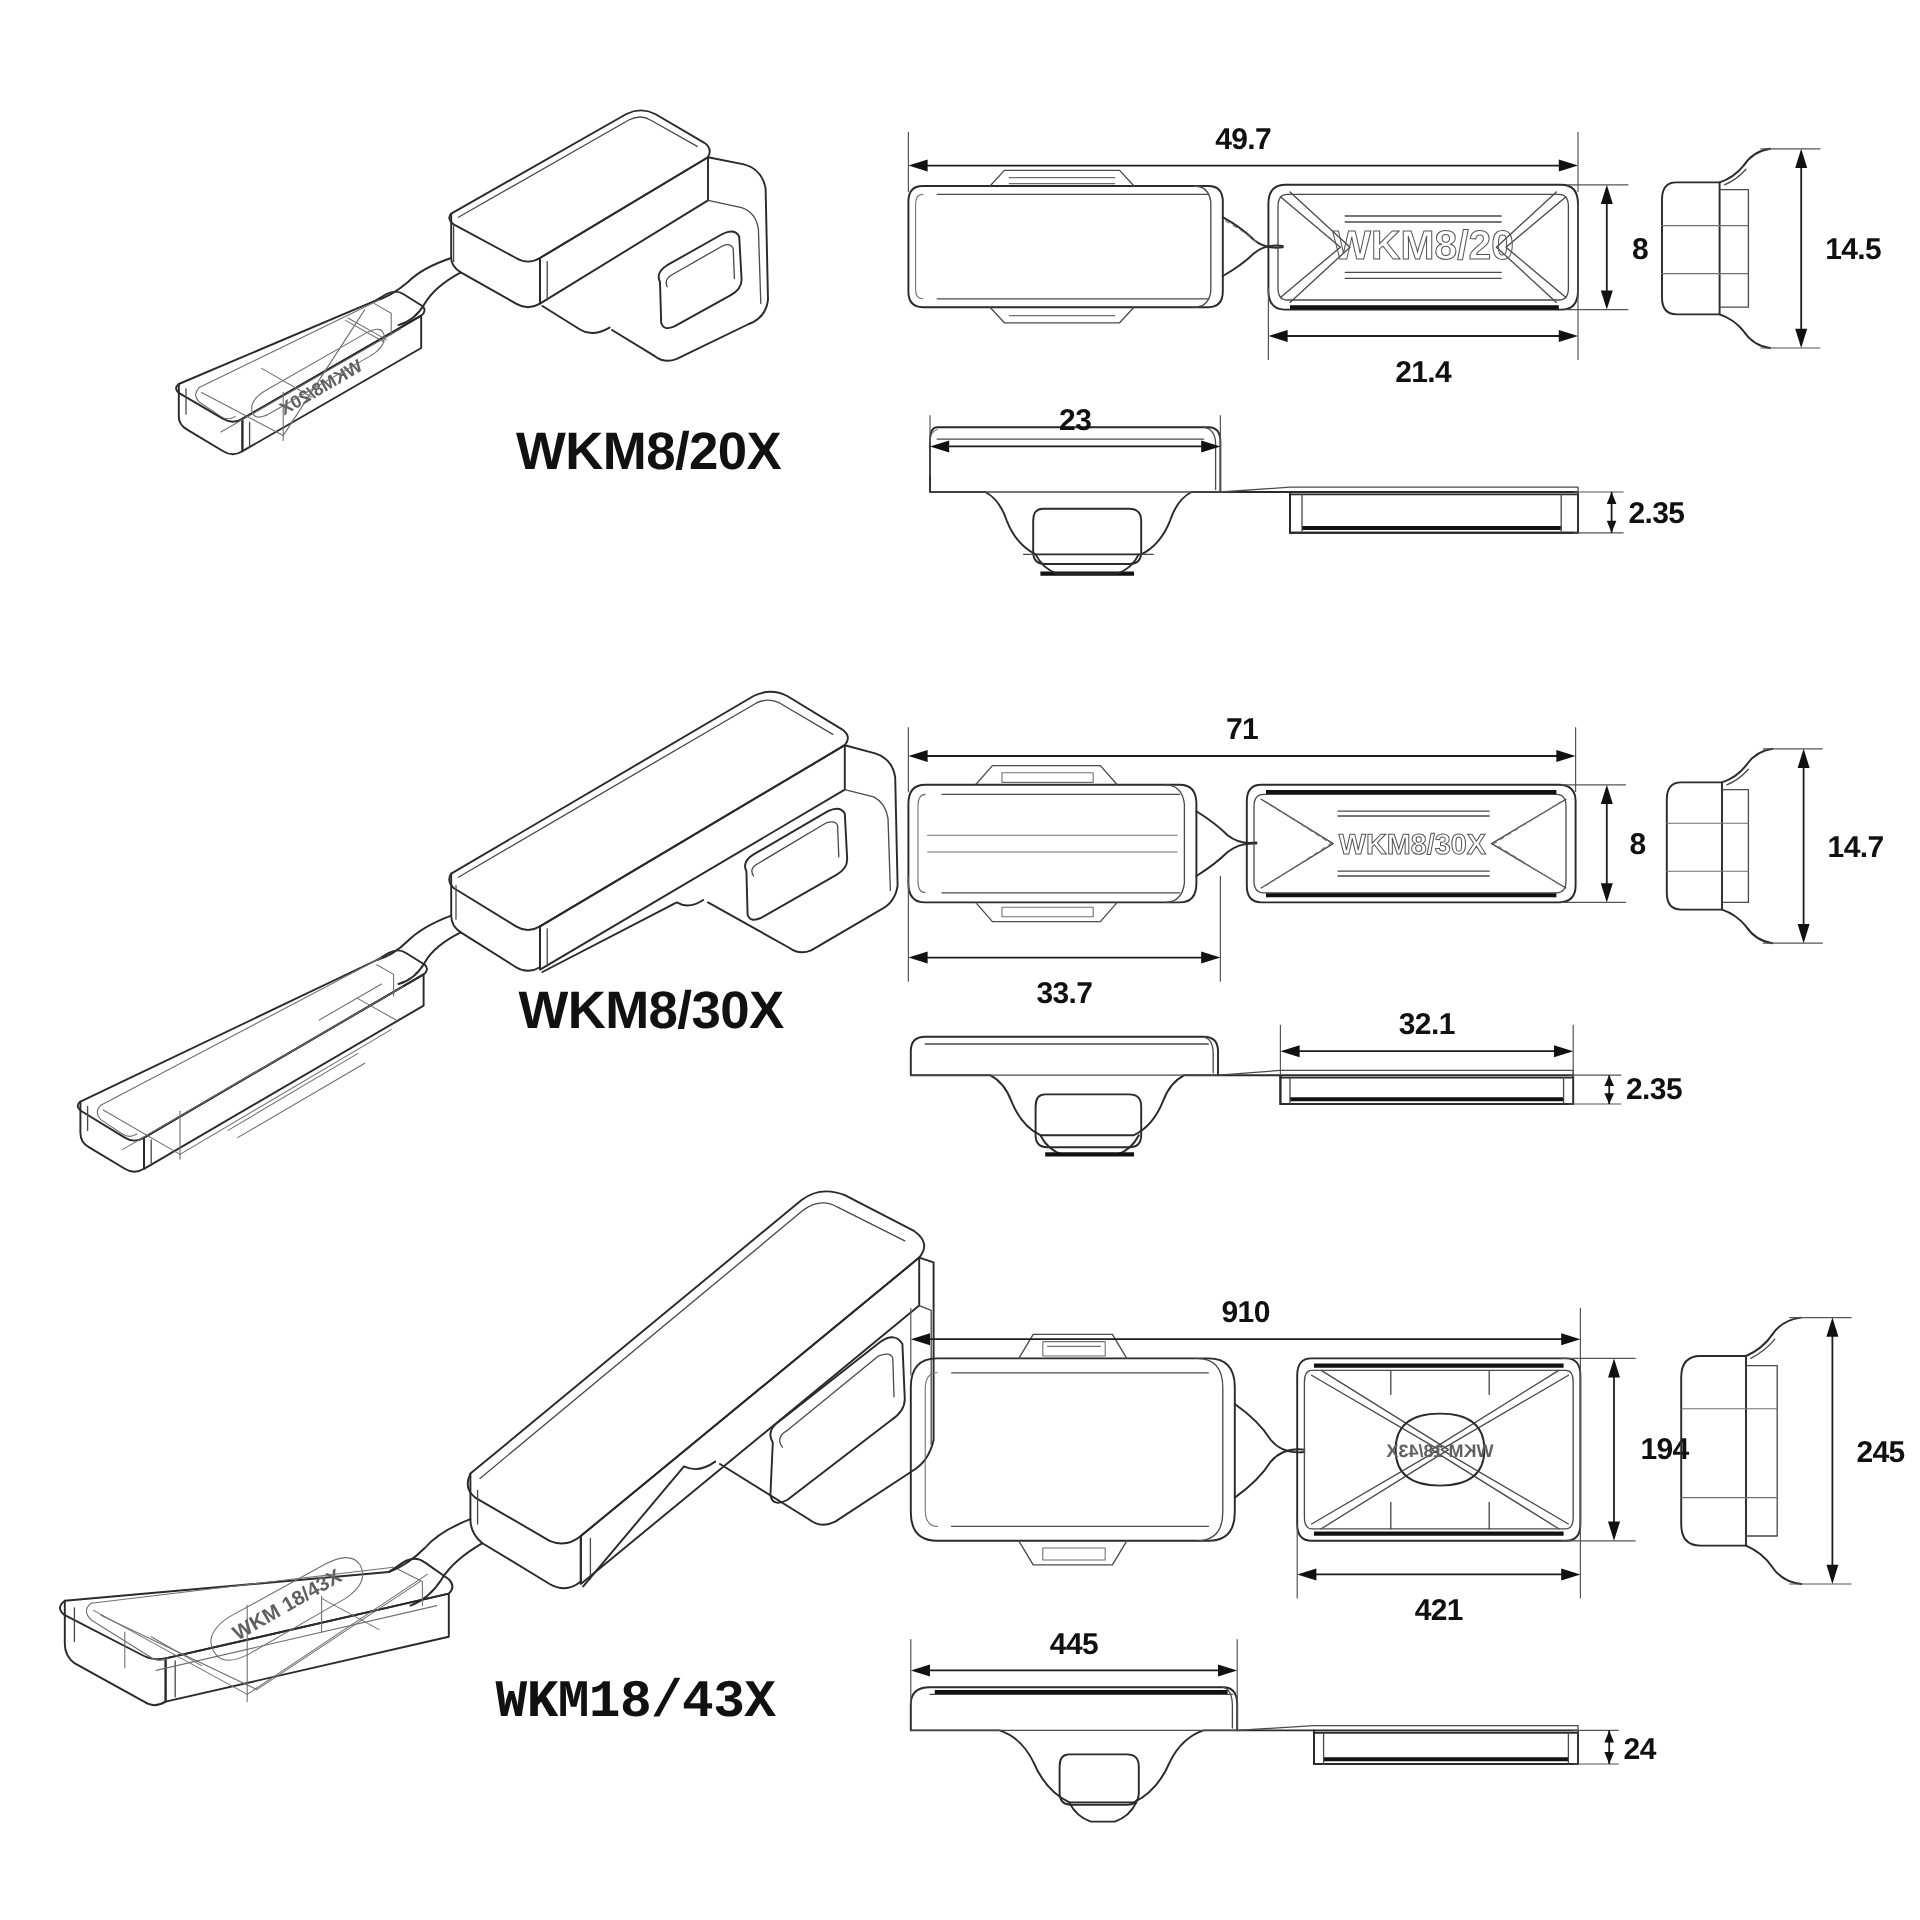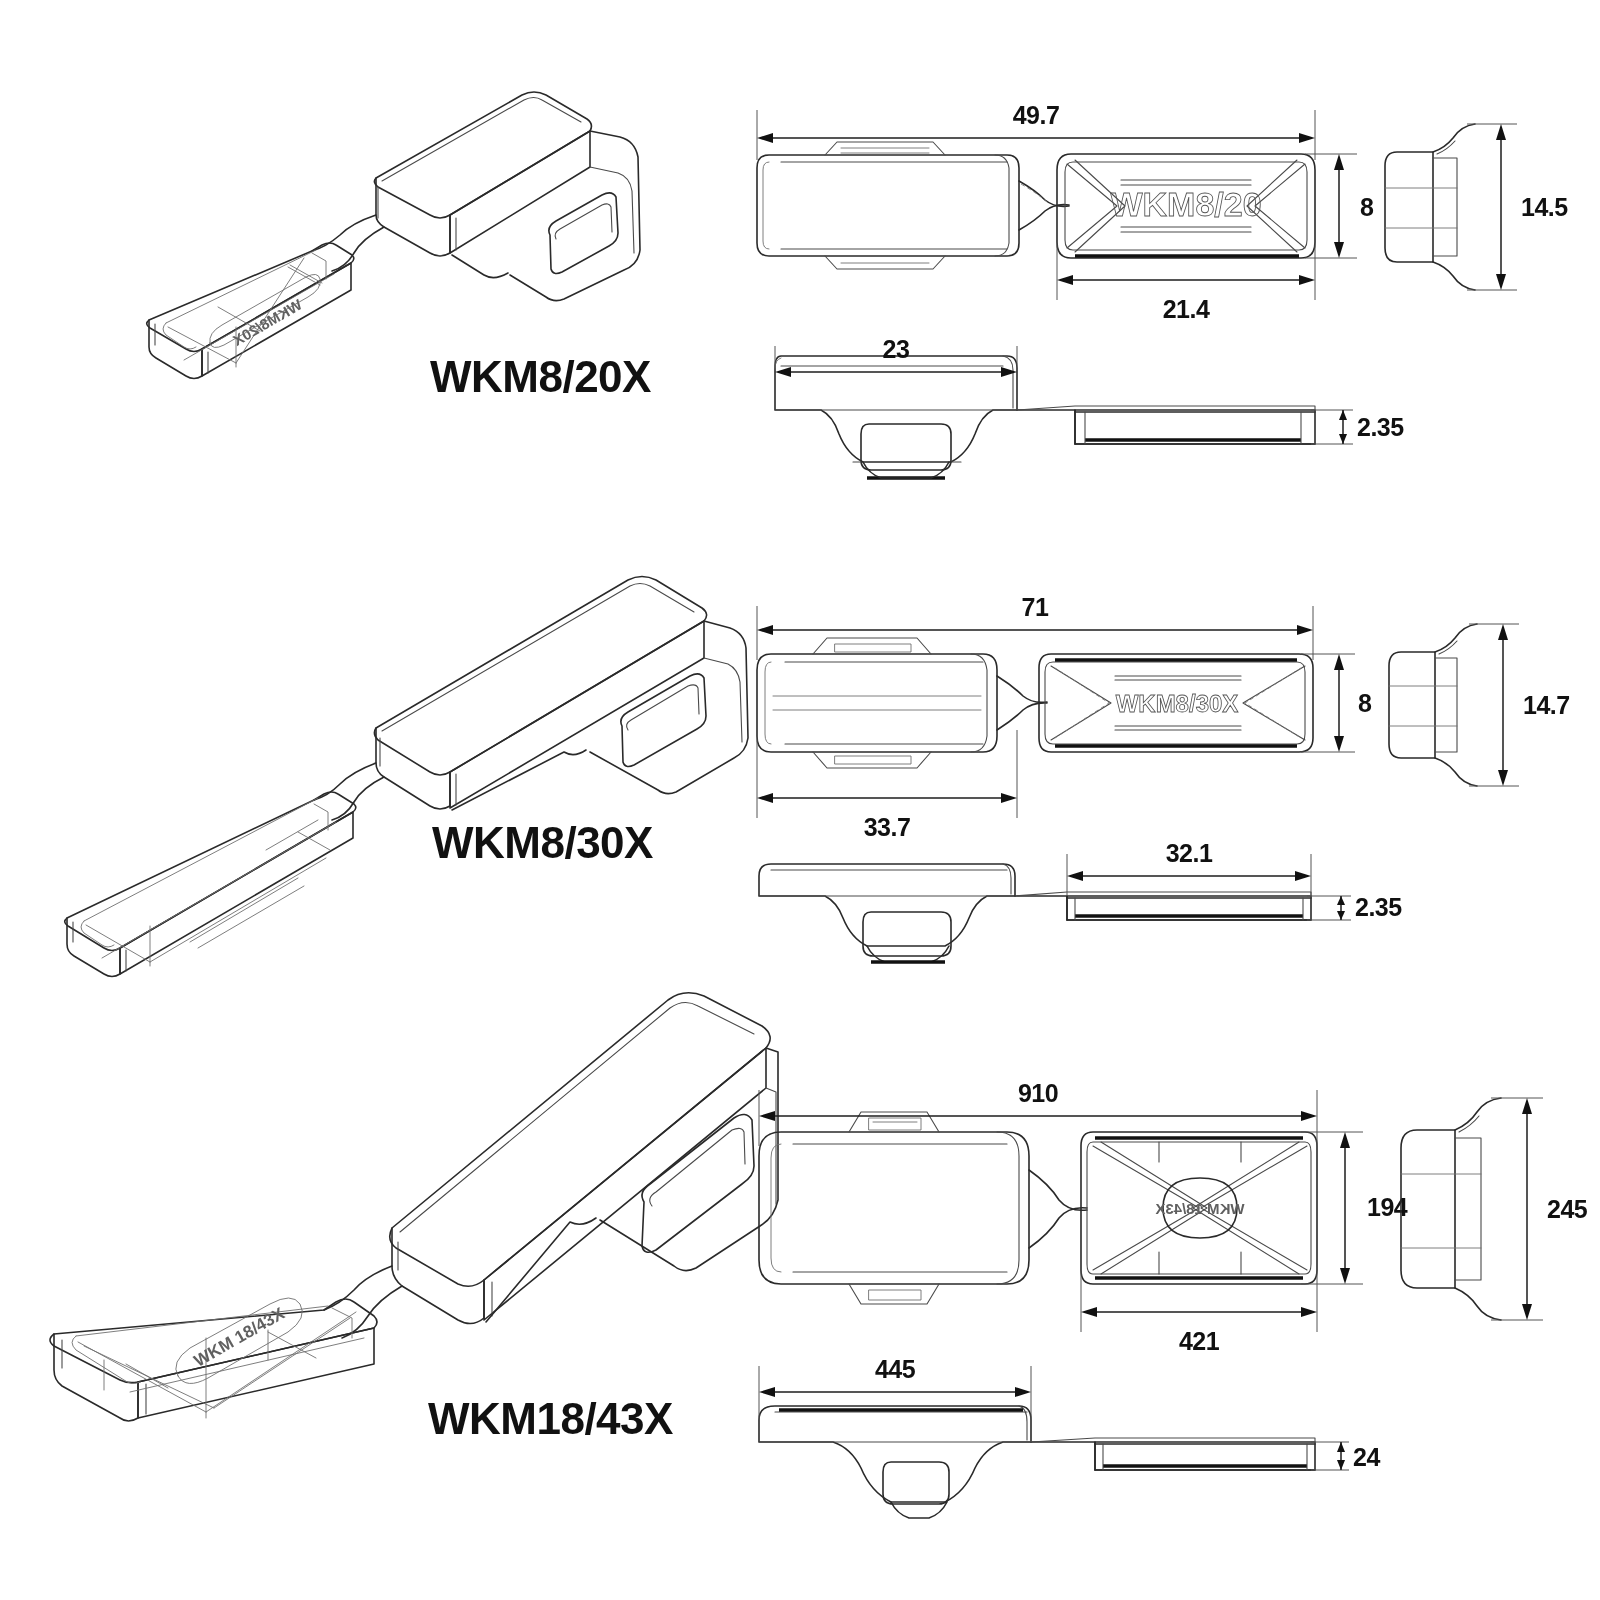--- a/index.html
+++ b/index.html
@@ -473,21 +473,21 @@
           <path class="lnF" d="M248,370 L248,400"></path>
 
           <path class="lnF" d="M158,416 Q150,402 170,388 L250,344 Q272,332 280,344 Q288,358 268,372 L188,418 Q166,430 158,416 Z"></path>
           <g transform="translate(222,382) rotate(-30)">
             <text class="embtxt2" x="0" y="0" font-size="17" text-anchor="middle">WKM 18/43X</text>
           </g>
         </g>
       </svg>
     </div>
 
-    <div class="part-label" style="left:428px; top:444px;">WKM18/43X</div>
+    <div class="part-label" style="left:413px; top:444px;font-family:Liberation Mono, monospace;">WKM18/43X</div>
 
     <div class="views-wrap" style="left:745px; top:150px;">
       <svg width="845" height="430" viewBox="0 0 845 430">
 
         <g>
           <path class="ln" d="M36,32 Q14,32 14,56 L14,160 Q14,184 36,184 L262,184 Q284,184 284,160 L284,56 Q284,32 262,32 Z"></path>
           <path class="lnT" d="M48,44 L262,44"></path>
           <path class="lnT" d="M48,172 L262,172"></path>
           <path class="lnF" d="M36,44 Q26,44 26,58 L26,158 Q26,172 36,172"></path>
           <path class="lnT" d="M252,32 Q274,32 274,56 L274,160 Q274,184 252,184"></path>

